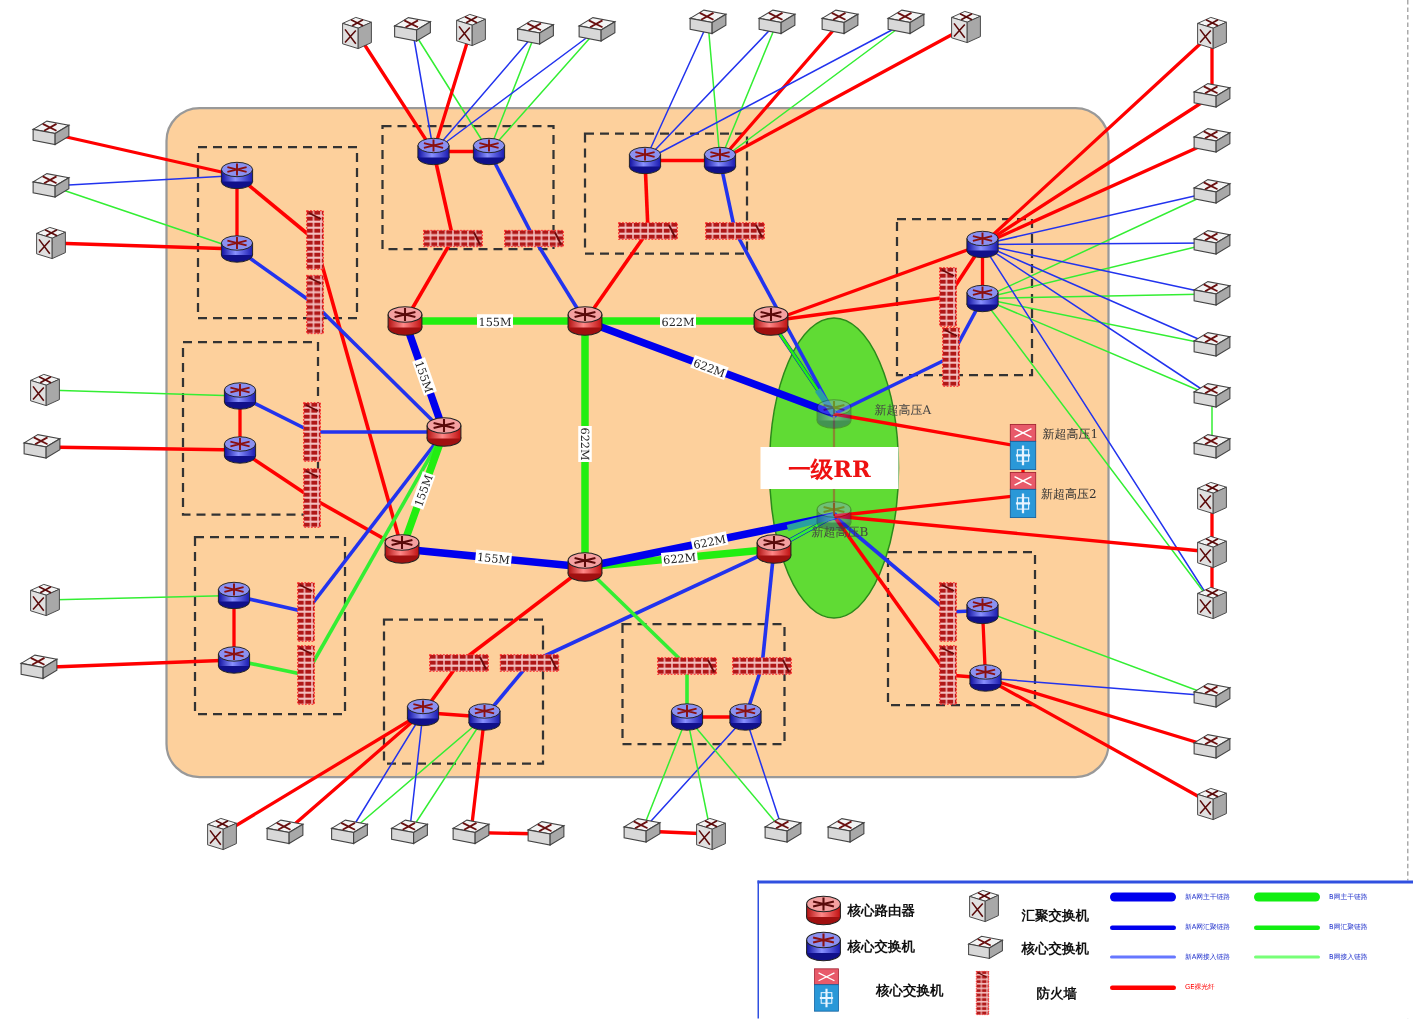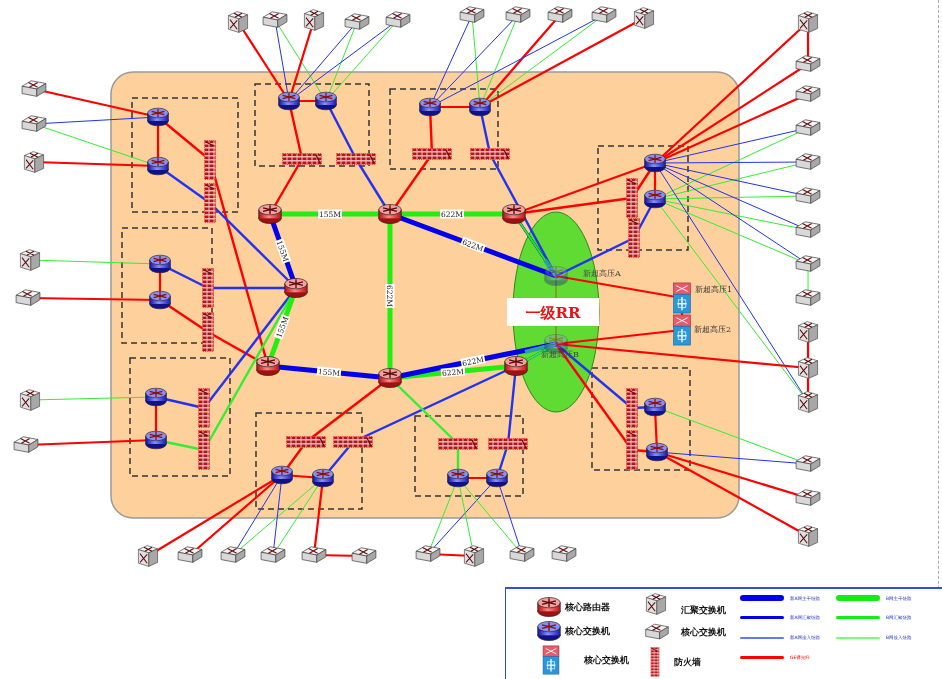--- a/index.html
+++ b/index.html
@@ -394,21 +394,21 @@
   <div class="legend-item" style="left:138px;top:32px;">
     <svg width="26" height="22">
         <use href="#sym-access-switch" width="26" height="22"></use>
       </svg>
     <span style="margin-left:8px">核心交换机</span>
   </div>
   <div class="legend-item" style="left:143px;top:58px;">
     <svg width="14" height="30">
         <use href="#sym-firewall-v" width="12" height="30"></use>
       </svg>
-    <span style="margin-left:8px">防火墙</span>
+    <span style="margin-left:25px">防火墙</span>
   </div>
 
   <div id="legend-lines">
       <div class="leg-line" style="left: 234px; top: 6px;">
         <span class="ln" style="width: 44px; height: 6px; background: rgb(0, 0, 238);"></span>
         <span style="color: rgb(34, 51, 204);">新A网主干链路</span>
       </div>
       <div class="leg-line" style="left: 330px; top: 6px;">
         <span class="ln" style="width: 44px; height: 6px; background: rgb(17, 238, 17);"></span>
         <span style="color: rgb(34, 51, 204);">B网主干链路</span>

